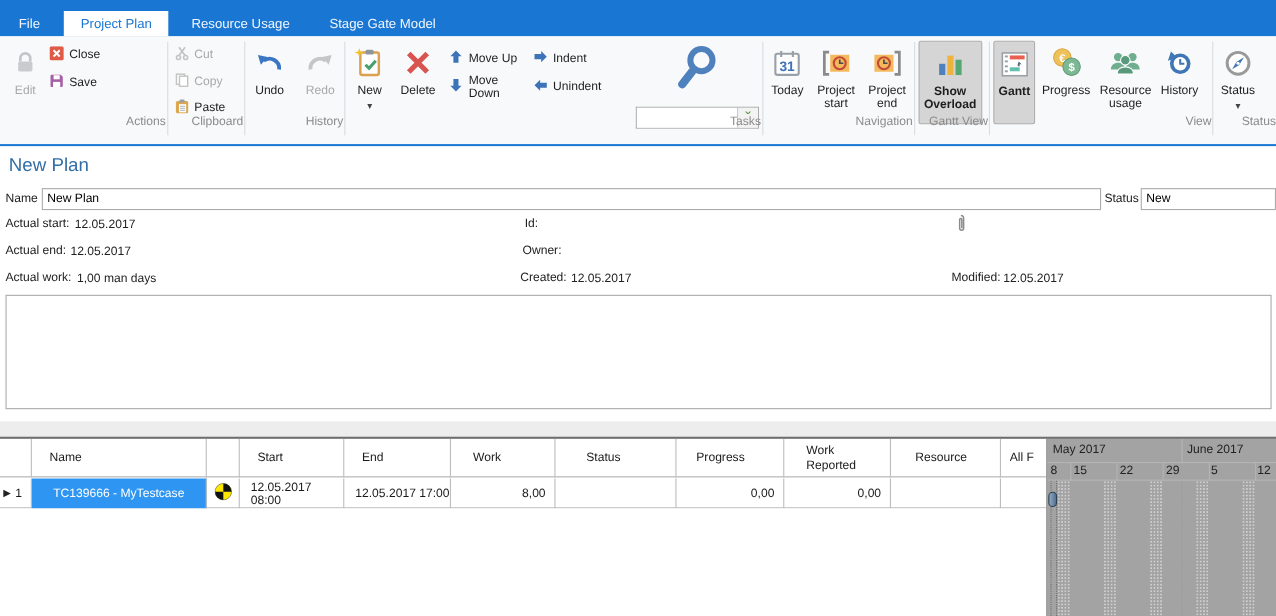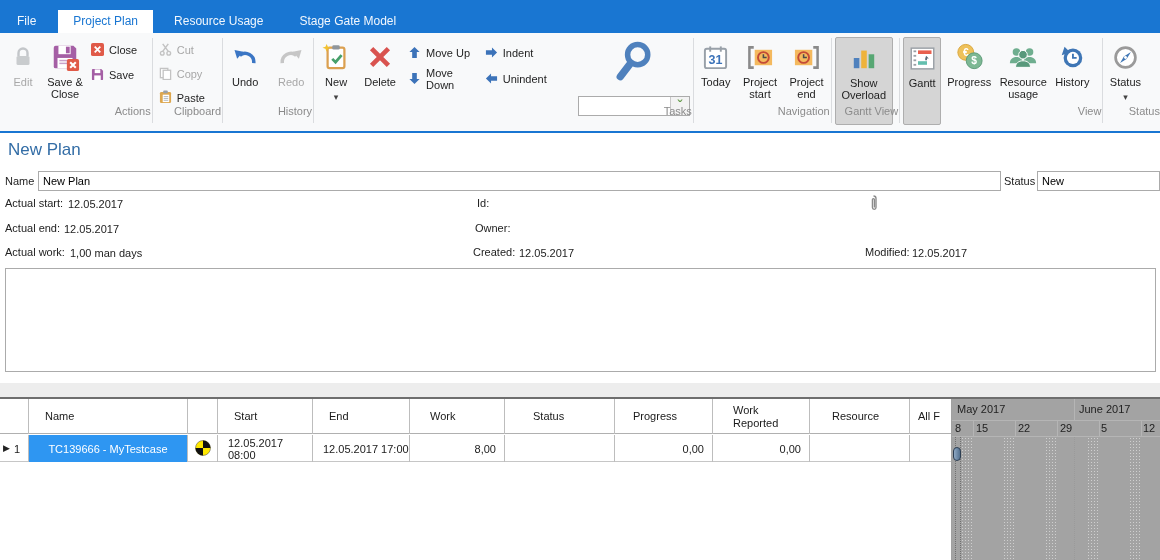--- a/index.html
+++ b/index.html
@@ -17,21 +17,21 @@
   .ribbon { height:100px; background:#f8f9fa; border-bottom:2px solid #1976d2;
             display:flex; align-items:stretch; padding:2px 0 0 2px; }
   .rgroup { position:relative; padding:2px 2px 16px 2px; display:flex; align-items:flex-start; }
   .rg-label { position:absolute; bottom:14px; left:0; right:0; text-align:right;
               font-size:11px; color:#8b8b8b; }
   .rsep { width:1px; background:#dadcdf; margin:3px 1px 8px 1px; }
 
   .bb { display:flex; flex-direction:column; align-items:center; padding:4px 3px 0 3px;
         min-width:38px; font-size:11px; color:#1e1e1e; text-align:center; line-height:12px; }
   .bb .ic { height:32px; display:flex; align-items:center; justify-content:center; margin-bottom:3px; }
-  .bb.pressed { background:#d5d5d5; border:1px solid #aeaeae; border-radius:2px; height:88px; }
+  .bb.pressed { background:#d5d5d5; border:1px solid #aeaeae; border-radius:2px; height:76px;font-weight:bold; }
   .bb.disabled { color:#a8a8a8; }
   .caret::before { content:"▾"; font-size:9px; color:#444; }
   .bb .caret { margin-top:2px; }
 
   .smallcol { display:flex; flex-direction:column; gap:9px; padding-top:5px; }
   .sb { display:flex; align-items:center; gap:5px; font-size:11px; color:#1e1e1e; height:16px; padding:0 3px;}
   .sb.disabled { color:#a8a8a8; }
 
   .searchcol { display:flex; flex-direction:column; align-items:center; width:116px; padding-top:2px;}
   .combo { margin-top:7px; width:112px; height:20px; border:1px solid #ababab; background:#fff;
@@ -98,35 +98,20 @@
   <div class="rgroup" style="width:150px">
     <div class="bb disabled">
       <span class="ic">
         <svg width="24" height="24" viewBox="0 0 24 24">
             <path d="M7.5 11V8a4.5 4.5 0 0 1 9 0v3" fill="none" stroke="#c3c6c9" stroke-width="2.4"></path>
             <rect x="5.5" y="11" width="13" height="9" rx="1.5" fill="#c9ccce"></rect>
           </svg>
       </span>
       <span>Edit</span>
     </div>
-    <div class="bb" style="width:46px">
-      <span class="ic">
-        <svg width="30" height="30" viewBox="0 0 32 32">
-          <path d="M4 6a2 2 0 0 1 2-2h19l3 3v19a2 2 0 0 1-2 2H6a2 2 0 0 1-2-2z" fill="#a55fa5"></path>
-          <rect x="9" y="4" width="13" height="9" fill="#fff"></rect>
-            <rect x="17" y="5" width="4" height="7" fill="#a55fa5"></rect>
-          <rect x="8" y="17" width="16" height="11" fill="#fff"></rect>
-          <rect x="10" y="19" width="12" height="1.6" fill="#c9a0c9"></rect>
-            <rect x="10" y="22" width="12" height="1.6" fill="#c9a0c9"></rect>
-          <rect x="18" y="18" width="13" height="13" rx="2" fill="#e05a48"></rect>
-          <path d="M21.5 21.5l6 6M27.5 21.5l-6 6" stroke="#fff" stroke-width="2.2"></path>
-        </svg>
-      </span>
-      <span>Save &amp; Close</span>
-    </div>
     <div class="smallcol">
       <div class="sb">
         <span>
           <svg width="13" height="13" viewBox="0 0 14 14">
               <rect width="14" height="14" rx="2" fill="#e05a48"></rect>
               <path d="M4 4l6 6M10 4l-6 6" stroke="#fff" stroke-width="2"></path>
             </svg>
         </span>
         <span>Close</span>
       </div>

